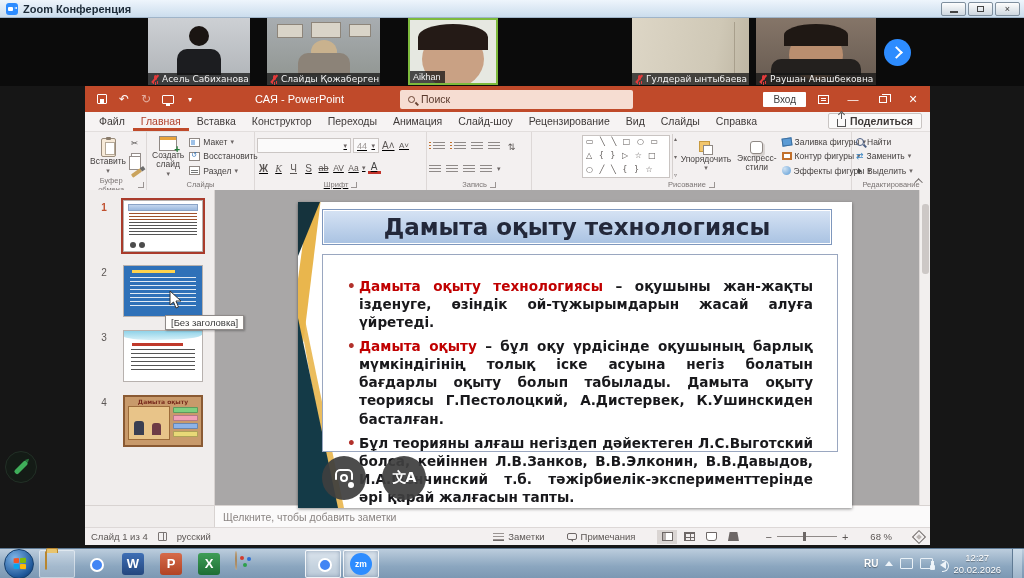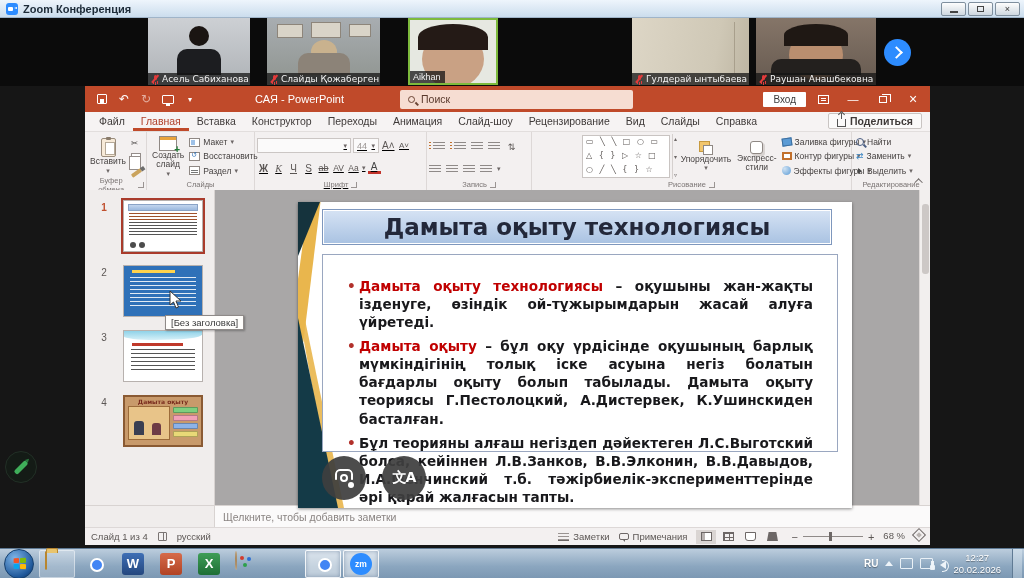--- a/index.html
+++ b/index.html
@@ -190,21 +190,21 @@
   .v-scroll::before{content:"";position:absolute;left:2px;top:14px;width:7px;height:70px;background:#cdc8c6;border-radius:3px;}
 
   
   .notes-bar{height:22px;background:#fbfafa;border-top:1px solid #d8d3d1;display:flex;flex:none;}
   .notes-stub{width:130px;background:#f0edec;border-right:1px solid #d8d3d1;flex:none;}
   .notes-text{font-size:10.5px;color:#8a8482;display:flex;align-items:center;padding-left:8px;}
   .status-bar{height:18px;background:#f3f0f0;border-top:1px solid #ddd8d7;display:flex;align-items:center;
     font-size:9.5px;color:#5c5755;padding:0 6px;gap:10px;flex:none;}
   .acc-ic{width:9px;height:9px;border:1px solid #7a7473;border-radius:1px;position:relative;}
   .acc-ic::after{content:"";position:absolute;left:4px;top:0;bottom:0;width:1px;background:#7a7473;}
-  .status-right{margin-left:auto;display:flex;gap:9px;}
+  .status-right{margin-left:auto;display:flex;align-items:center;gap:22px;}
   .st-item{display:flex;align-items:center;gap:4px;}
   .notes-ic{width:11px;height:8px;border-bottom:1px solid #6d6766;background:repeating-linear-gradient(#9a9492 0 1px,transparent 1px 3px);}
   .comm-ic{width:10px;height:7px;border:1px solid #6d6766;border-radius:2px;position:relative;}
   .comm-ic::after{content:"";position:absolute;left:2px;bottom:-3px;border-left:3px solid transparent;border-top:3px solid #6d6766;}
   .viewbtns{display:flex;gap:2px;}
   .vb{width:20px;height:14px;display:flex;align-items:center;justify-content:center;}
   .vb.on{background:#dad5d3;}
   .vb .vi{width:11px;height:9px;border:1px solid #6d6766;position:relative;background:#fff;}
   .vb .vi.norm::after{content:"";position:absolute;left:0;top:0;bottom:0;width:3px;background:#b9b3b1;}
   .vb .vi.grid{background:repeating-linear-gradient(90deg,#6d6766 0 1px,transparent 1px 5px),repeating-linear-gradient(#6d6766 0 1px,transparent 1px 4px);}

